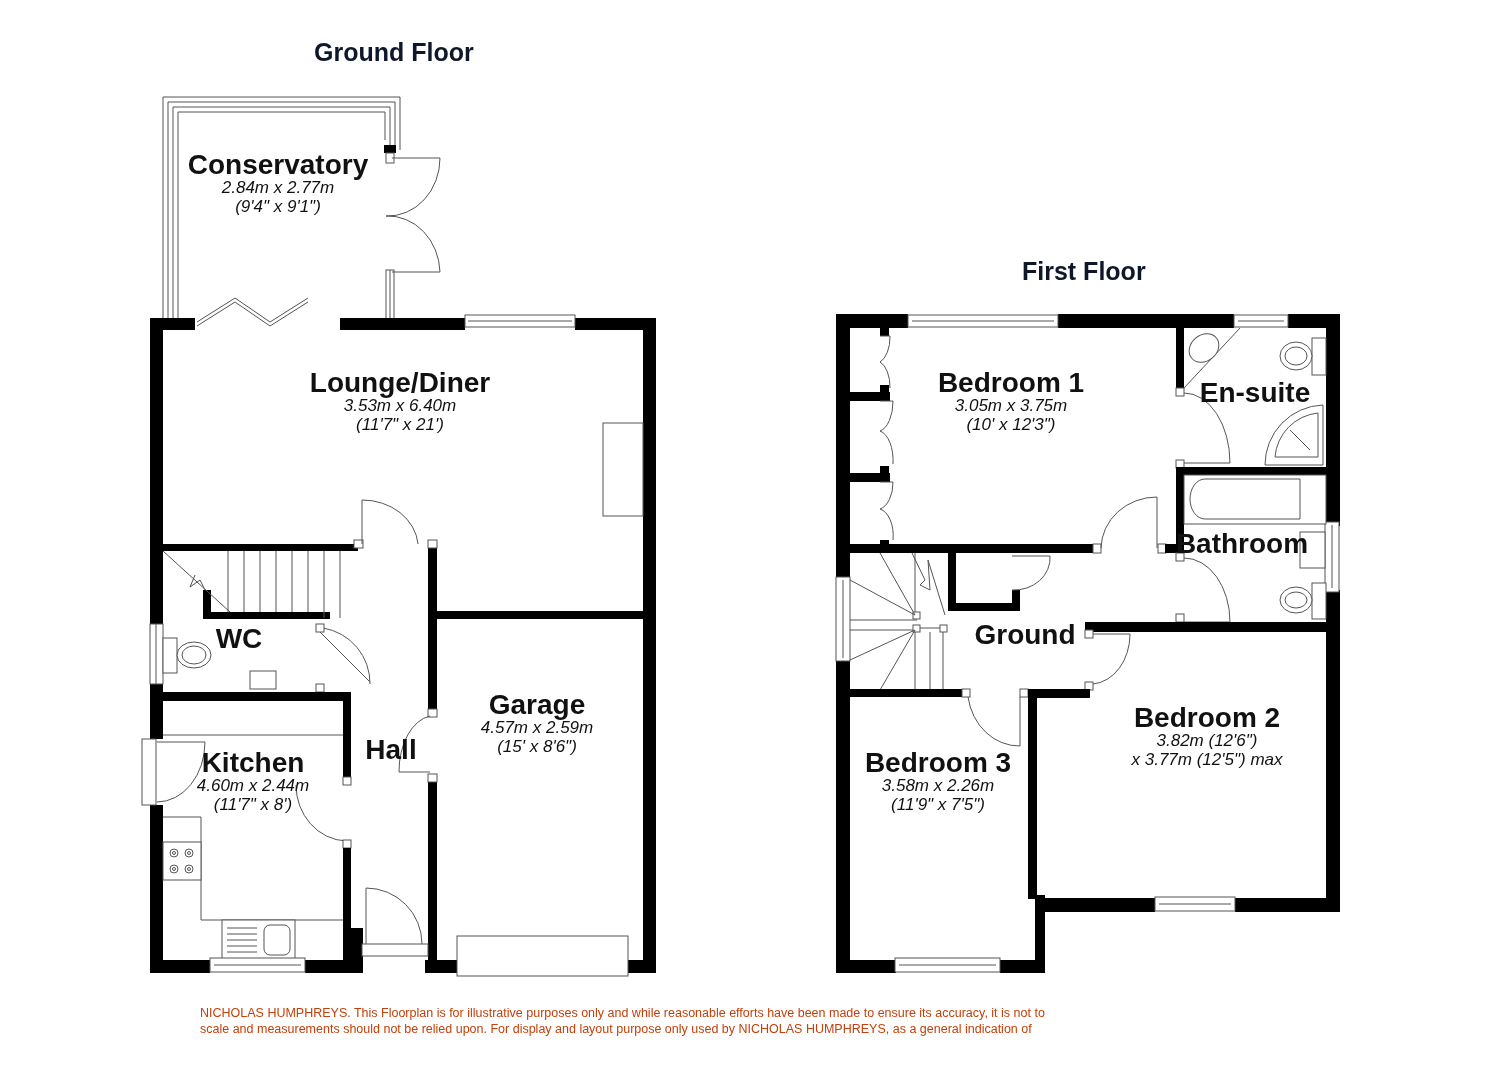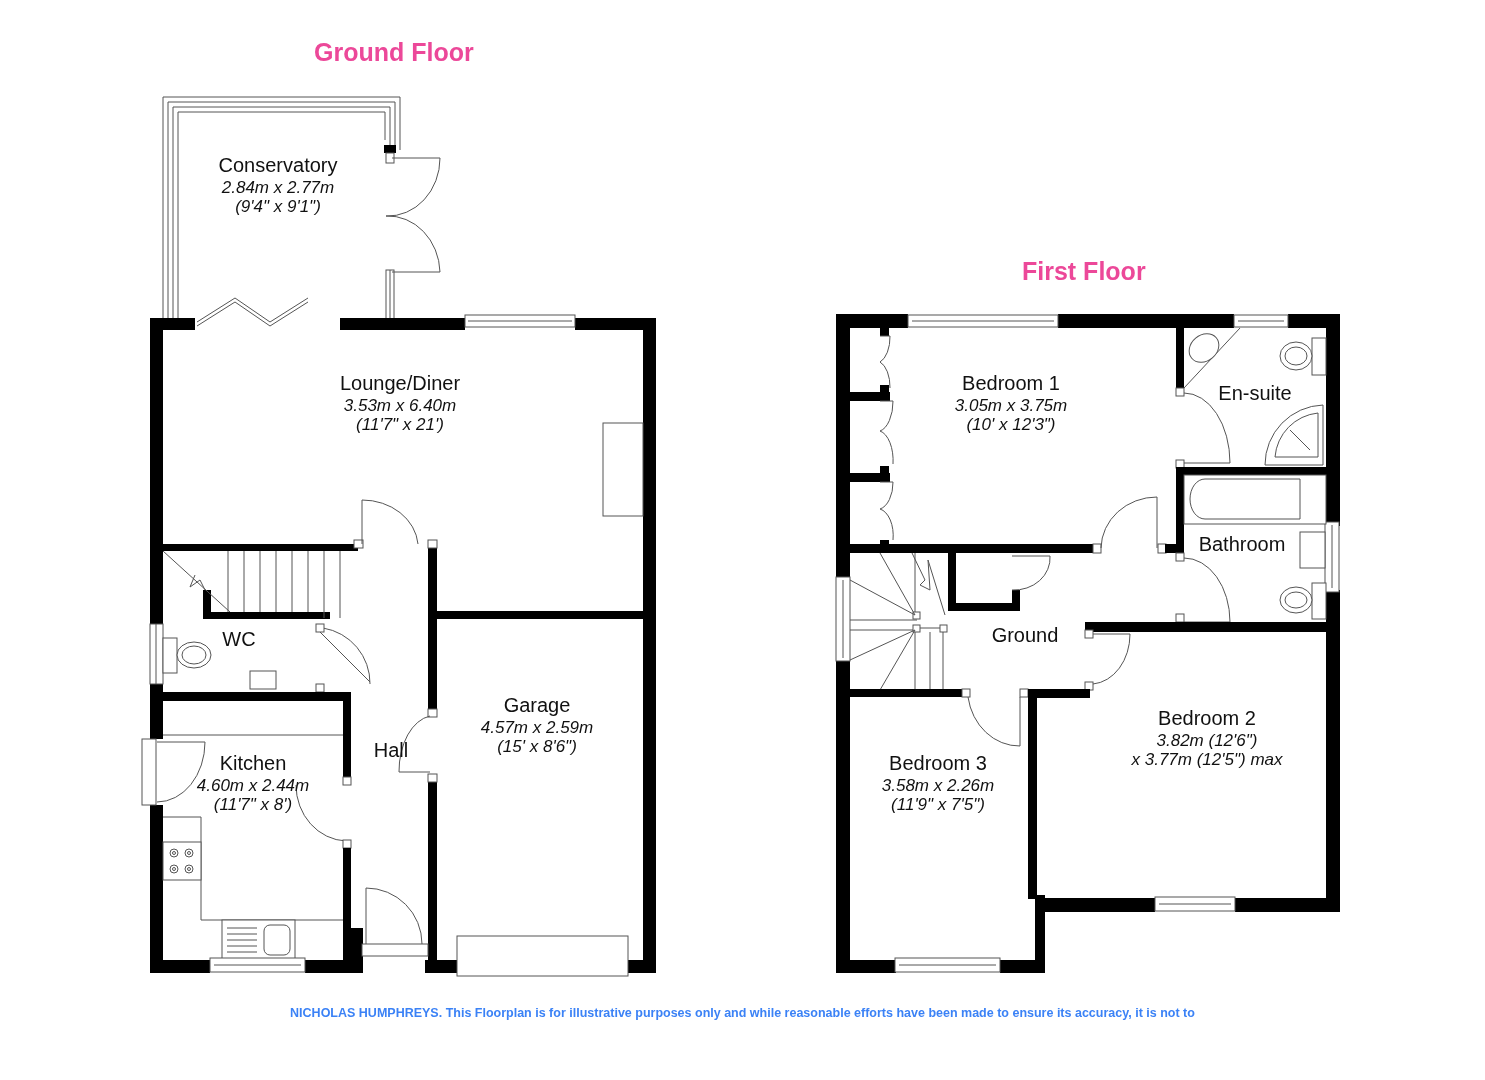--- a/index.html
+++ b/index.html
@@ -1,25 +1,25 @@
 <!DOCTYPE html>
 <html><head>
 <meta charset="utf-8">
 <style>
   html, body { margin: 0; padding: 0; background: #ffffff; }
   body { width: 1485px; height: 1080px; position: relative; overflow: hidden; font-family: "Liberation Sans", sans-serif; }
   svg.plan { position: absolute; left: 0; top: 0; }
   .wall { fill: #000; }
   .thin { fill: none; stroke: #555; stroke-width: 1; }
   .thinw { fill: #fff; stroke: #555; stroke-width: 1; }
-  .floor-title { position: absolute; font-weight: bold; font-size: 25px; color: #ec4899; white-space: nowrap; }
+  .floor-title { position: absolute; font-weight: bold; font-size: 25px; color: #0f172a; white-space: nowrap; }
   .room { position: absolute; text-align: center; color: #111; white-space: nowrap; transform: translateX(-50%); line-height: 19px; }
-  .room .name { font-weight: normal; font-size: 20px; line-height: 26px; display: block; }
+  .room .name { font-weight: bold; font-size: 28px; line-height: 26px; display: block; }
   .room .dim { font-size: 17px; display: block; font-style: italic; }
-  .disclaimer { position: absolute; left: 200px; top: 1005px; width: 1085px; text-align: center; font-size: 12.5px; line-height: 16px; color: #3b82f6; font-weight: bold; }
+  .disclaimer { position: absolute; left: 200px; top: 1005px; width: 1085px; font-size: 12.5px; line-height: 16px; color: #c2410c; }
   .disclaimer span { display: block; }
 </style>
 </head>
 <body>
 
 <svg class="plan" width="1485" height="1080" viewBox="0 0 1485 1080">
 
   <g>
 
     <g>
@@ -321,13 +321,14 @@
   <span class="dim">x 3.77m (12'5") max</span>
 </div>
 <div class="room" style="left:938px; top:750px;">
   <span class="name">Bedroom 3</span>
   <span class="dim">3.58m x 2.26m</span>
   <span class="dim">(11'9" x 7'5")</span>
 </div>
 
 <div class="disclaimer">
   <span>NICHOLAS HUMPHREYS. This Floorplan is for illustrative purposes only and while reasonable efforts have been made to ensure its accuracy, it is not to</span>
+  <span>scale and measurements should not be relied upon. For display and layout purpose only used by NICHOLAS HUMPHREYS, as a general indication of</span>
 </div>
 
 </body></html>

